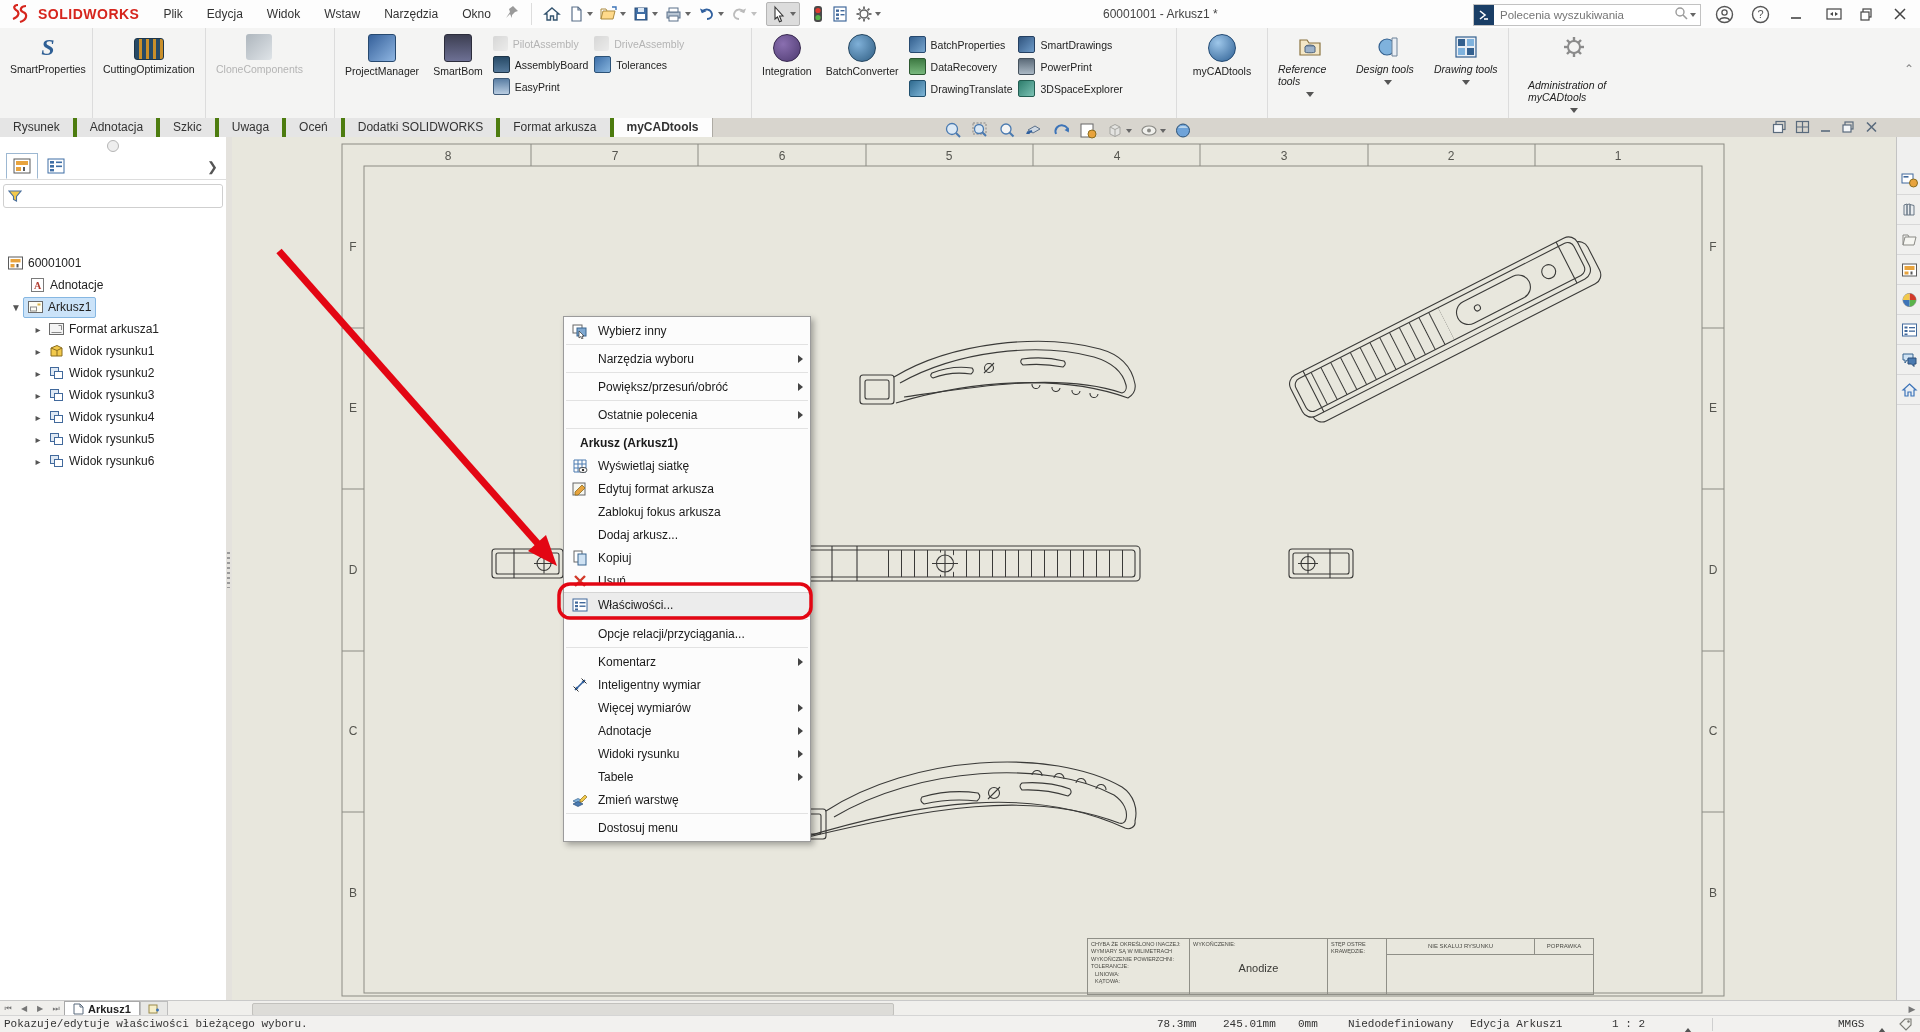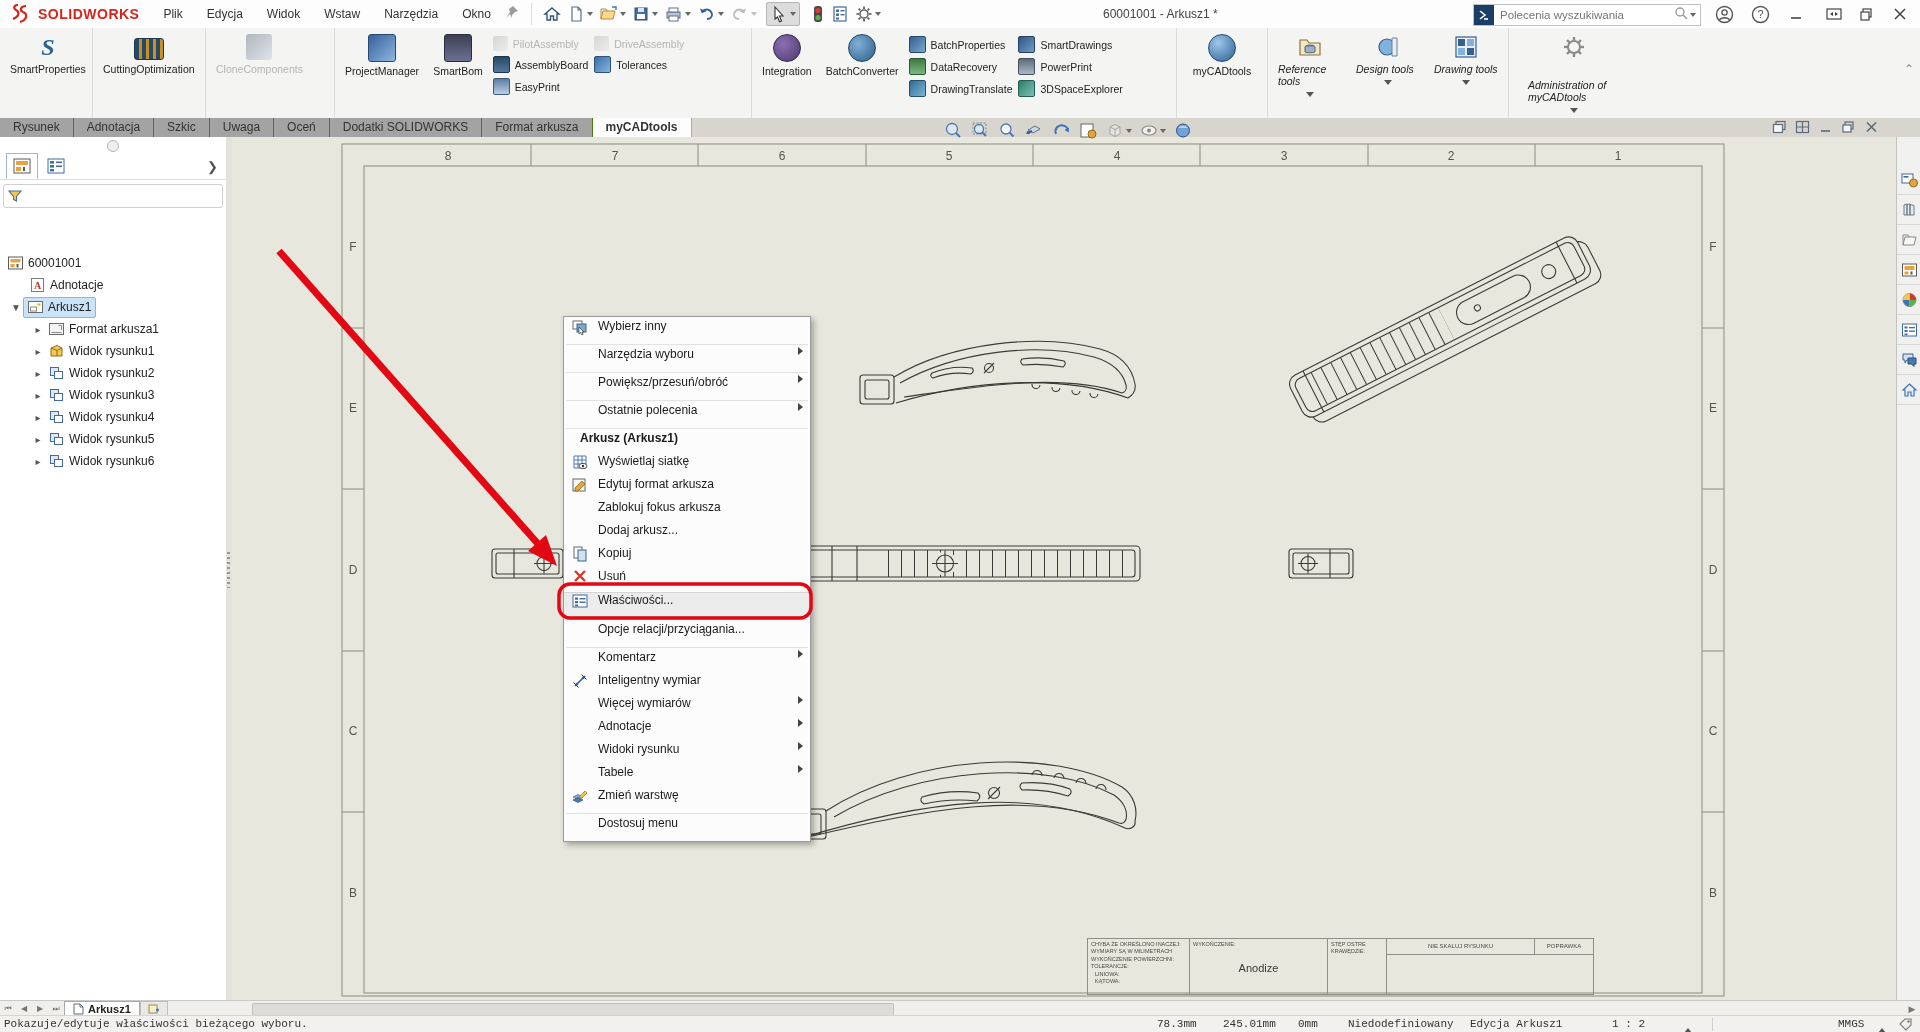--- a/index.html
+++ b/index.html
@@ -31,21 +31,21 @@
   .rsmall .rlabel{font-size:10.5px;color:#222;white-space:nowrap;}
   .dis2 .rlabel{color:#b4b4b4;}
   .dis2 .ric,.dis2 svg{filter:grayscale(1);opacity:.4;}
   .ric{width:15px;height:15px;border-radius:2px;display:inline-block;flex:none;}
   .ricb{width:26px;height:26px;border-radius:3px;display:inline-block;flex:none;}
   .sglyph{font-family:"Liberation Serif",serif;font-style:italic;font-weight:bold;font-size:24px;color:#2e5f95;line-height:26px;}
   .ddcaret{width:0;height:0;border-left:4px solid transparent;border-right:4px solid transparent;border-top:5px solid #555;margin-top:2px;}
   #ribbon-collapse{position:absolute;right:6px;top:34px;color:#888;font-size:12px;}
   
   #tabbar{position:absolute;left:0;top:118px;width:1920px;height:19px;background:#d8d5ce;display:flex;border-bottom:1px solid #b9b6af;}
-  .tab{font-size:12px;color:#333;padding:0 13px;line-height:18px;border-right:1px solid #4d7c0f;background:#a3a3a3;}
+  .tab{font-size:12px;color:#333;padding:0 13px;line-height:18px;border-right:4px solid #4d7c0f;background:#e5e5e5;}
   .tab.active{background:#fdfdfd;font-weight:bold;border-right:1px solid #aeaba4;}
   
   #panel{position:absolute;left:0;top:137px;width:226px;height:863px;background:#fff;border-right:1px solid #c6c6c6;}
   .panel-handle{width:10px;height:10px;border-radius:50%;border:1px solid #b5b5b5;background:#eee;margin:3px auto 1px auto;}
   .ptabs{display:flex;align-items:center;height:26px;border-bottom:1px solid #ddd;padding-left:6px;gap:2px;}
   .ptab{width:30px;height:24px;display:flex;align-items:center;justify-content:center;border:1px solid transparent;}
   .ptab.active{background:#fff;border:1px solid #9db8d2;border-bottom:1px solid #fff;}
   .pexpand{margin-left:auto;margin-right:8px;color:#555;font-size:13px;}
   .filter-row{margin:4px 3px;border:1px solid #cfcfcf;border-radius:3px;height:22px;display:flex;align-items:center;padding-left:4px;gap:4px;}
   .filter-inp{border:none;outline:none;flex:1;height:18px;font-size:11px;}
@@ -63,21 +63,21 @@
   .zl{font-size:12px;fill:#55554f;font-family:"Liberation Sans",sans-serif;}
   .vln{stroke:#3a3a38;stroke-width:1.1;fill:none;}
   .vfill{fill:#e8e7dd;}
   
   #hud{position:absolute;left:935px;top:119px;height:23px;display:flex;align-items:center;gap:7px;padding:0 8px;z-index:30;}
   .hud-ico{display:flex;align-items:center;gap:1px;}
   
   #docwin{position:absolute;left:1772px;top:120px;display:flex;gap:8px;z-index:30;}
   
   #ctxmenu{position:absolute;left:331px;top:179px;width:246px;background:#fcfcfc;border:1px solid #9b9b9b;box-shadow:3px 3px 6px rgba(0,0,0,.30);z-index:40;padding:2px 0;}
-  .mrow{display:flex;align-items:flex-start;height:23px;padding:0 6px 0 7px;font-size:12px;color:#1a1a1a;position:relative;}
+  .mrow{display:flex;align-items:center;height:23px;padding:0 6px 0 7px;font-size:12px;color:#1a1a1a;position:relative;}
   .mico{width:18px;flex:none;display:flex;align-items:center;justify-content:center;}
   .mlabel{padding-left:9px;}
   .mhead{font-weight:bold;padding-left:9px;}
   .msub{position:absolute;right:7px;width:0;height:0;border-top:4px solid transparent;border-bottom:4px solid transparent;border-left:5px solid #444;}
   .msep{height:1px;background:#e2e2e2;margin:2px 2px;}
   .mrow.hl{background:#ececec;border-top:1px solid #d5d5d5;border-bottom:1px solid #d5d5d5;}
   
   #annot{position:absolute;left:0;top:0;width:1664px;height:863px;z-index:50;pointer-events:none;}
   
   #tblock{position:absolute;left:855px;top:801px;width:505px;height:55px;border:1px solid #8f8f87;display:flex;font-family:"Liberation Sans",sans-serif;z-index:2;background:transparent;}

